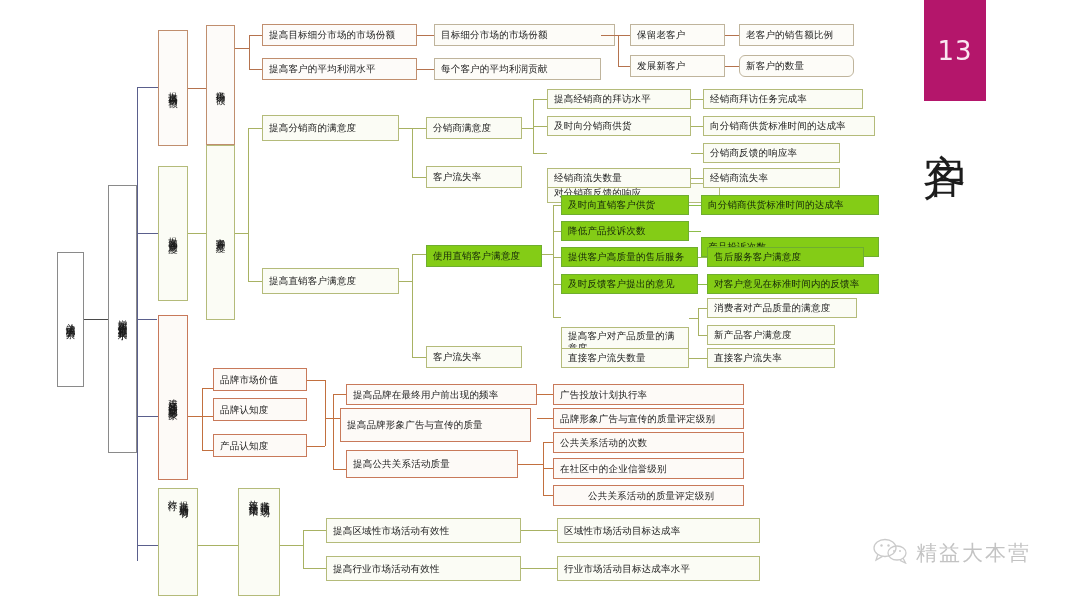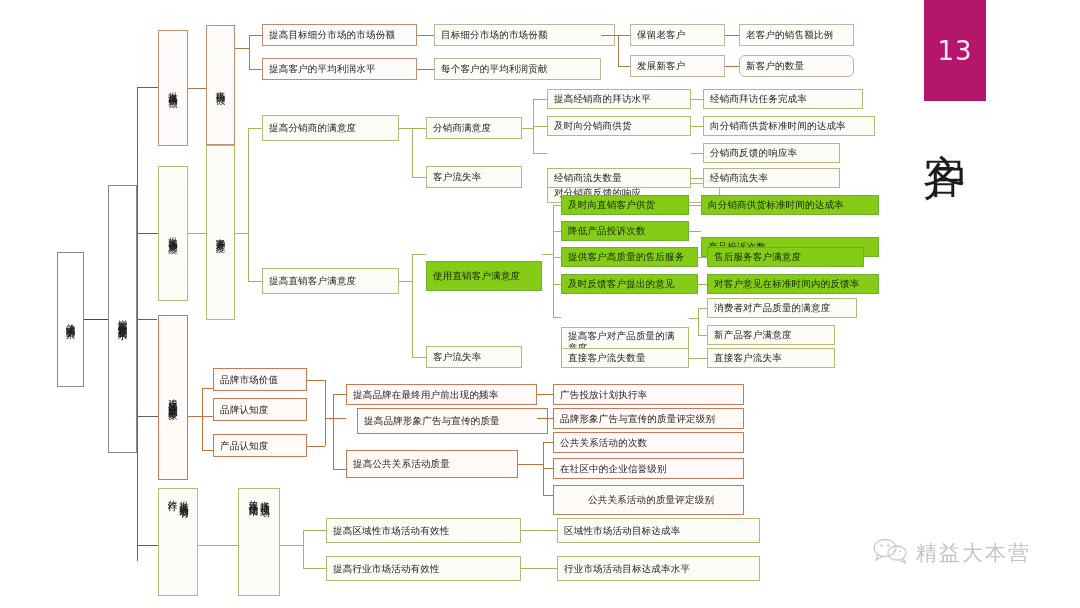--- a/index.html
+++ b/index.html
@@ -161,21 +161,21 @@
   <div class="box h t-olive" style="left:703px;top:89px;width:160px;height:20px;">经销商拜访任务完成率</div>
   <div class="box h t-olive" style="left:703px;top:116px;width:172px;height:20px;">向分销商供货标准时间的达成率</div>
   <div class="box h t-olive" style="left:703px;top:143px;width:137px;height:20px;">分销商反馈的响应率</div>
   <div class="box h t-olive" style="left:703px;top:168px;width:137px;height:20px;">经销商流失率</div>
 
   <div class="ln olive" style="left:399px;top:281px;width:13px;height:1px;"></div>
   <div class="ln olive" style="left:412px;top:254px;width:1px;height:103px;"></div>
   <div class="ln olive" style="left:412px;top:254px;width:14px;height:1px;"></div>
   <div class="ln olive" style="left:412px;top:357px;width:14px;height:1px;"></div>
 
-  <div class="box h t-green" style="left:426px;top:261px;width:116px;height:30px;text-align:center;">使用直销客户满意度</div>
+  <div class="box h t-green" style="left:426px;top:245px;width:116px;height:22px;text-align:center;">使用直销客户满意度</div>
   <div class="box h t-olive" style="left:426px;top:346px;width:96px;height:22px;">客户流失率</div>
 
   <div class="ln olive" style="left:542px;top:254px;width:11px;height:1px;"></div>
   <div class="ln olive" style="left:553px;top:205px;width:1px;height:112px;"></div>
   <div class="ln olive" style="left:553px;top:205px;width:8px;height:1px;"></div>
   <div class="ln olive" style="left:553px;top:231px;width:8px;height:1px;"></div>
   <div class="ln olive" style="left:553px;top:257px;width:8px;height:1px;"></div>
   <div class="ln olive" style="left:553px;top:284px;width:8px;height:1px;"></div>
   <div class="ln olive" style="left:553px;top:317px;width:8px;height:1px;"></div>
 
@@ -220,38 +220,38 @@
   <div class="ln orange" style="left:307px;top:380px;width:18px;height:1px;"></div>
   <div class="ln orange" style="left:307px;top:446px;width:18px;height:1px;"></div>
   <div class="ln orange" style="left:325px;top:380px;width:1px;height:66px;"></div>
   <div class="ln orange" style="left:325px;top:418px;width:8px;height:1px;"></div>
   <div class="ln orange" style="left:333px;top:394px;width:1px;height:75px;"></div>
   <div class="ln orange" style="left:333px;top:394px;width:13px;height:1px;"></div>
   <div class="ln orange" style="left:333px;top:418px;width:13px;height:1px;"></div>
   <div class="ln orange" style="left:333px;top:469px;width:13px;height:1px;"></div>
 
   <div class="box h t-orange" style="left:346px;top:384px;width:191px;height:21px;">提高品牌在最终用户前出现的频率</div>
-  <div class="box h t-orange" style="left:357px;top:408px;width:191px;height:26px;">提高品牌形象广告与宣传的质量</div>
+  <div class="box h t-orange" style="left:340px;top:408px;width:191px;height:34px;">提高品牌形象广告与宣传的质量</div>
   <div class="box h t-orange" style="left:346px;top:450px;width:172px;height:28px;">提高公共关系活动质量</div>
 
   <div class="ln orange" style="left:537px;top:394px;width:16px;height:1px;"></div>
   <div class="ln orange" style="left:537px;top:418px;width:16px;height:1px;"></div>
 
   <div class="box h t-orange" style="left:553px;top:384px;width:191px;height:21px;">广告投放计划执行率</div>
   <div class="box h t-orange" style="left:553px;top:408px;width:191px;height:21px;">品牌形象广告与宣传的质量评定级别</div>
 
   <div class="ln orange" style="left:518px;top:464px;width:25px;height:1px;"></div>
   <div class="ln orange" style="left:543px;top:442px;width:1px;height:53px;"></div>
   <div class="ln orange" style="left:543px;top:442px;width:10px;height:1px;"></div>
   <div class="ln orange" style="left:543px;top:468px;width:10px;height:1px;"></div>
   <div class="ln orange" style="left:543px;top:495px;width:10px;height:1px;"></div>
 
   <div class="box h t-orange" style="left:553px;top:432px;width:191px;height:21px;">公共关系活动的次数</div>
   <div class="box h t-orange" style="left:553px;top:458px;width:191px;height:21px;">在社区中的企业信誉级别</div>
-  <div class="box h t-orange" style="left:553px;top:485px;width:191px;height:30px;padding-left:34px;">公共关系活动的质量评定级别</div>
+  <div class="box h t-orange" style="left:553px;top:485px;width:191px;height:21px;padding-left:34px;">公共关系活动的质量评定级别</div>
 
   <div class="ln olive" style="left:280px;top:545px;width:23px;height:1px;"></div>
   <div class="ln olive" style="left:303px;top:530px;width:1px;height:38px;"></div>
   <div class="ln olive" style="left:303px;top:530px;width:23px;height:1px;"></div>
   <div class="ln olive" style="left:303px;top:568px;width:23px;height:1px;"></div>
 
   <div class="box h t-olive" style="left:326px;top:518px;width:195px;height:25px;">提高区域性市场活动有效性</div>
   <div class="box h t-olive" style="left:326px;top:556px;width:195px;height:25px;">提高行业市场活动有效性</div>
 
   <div class="ln olive" style="left:521px;top:530px;width:36px;height:1px;"></div>

